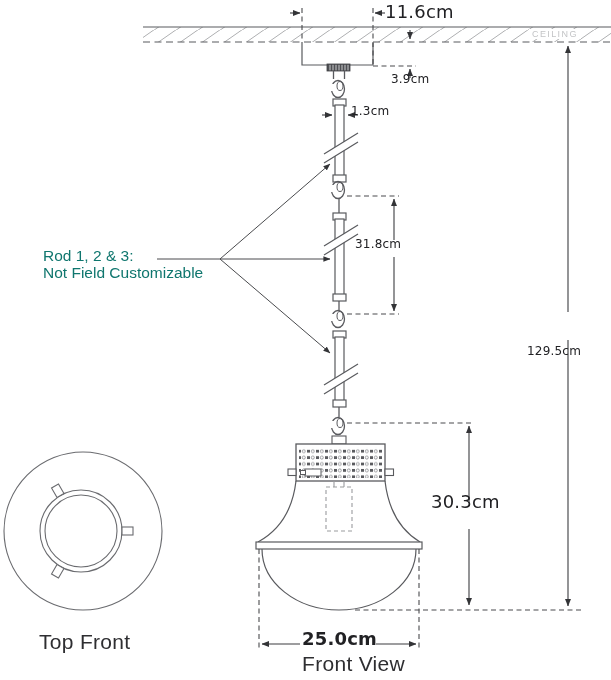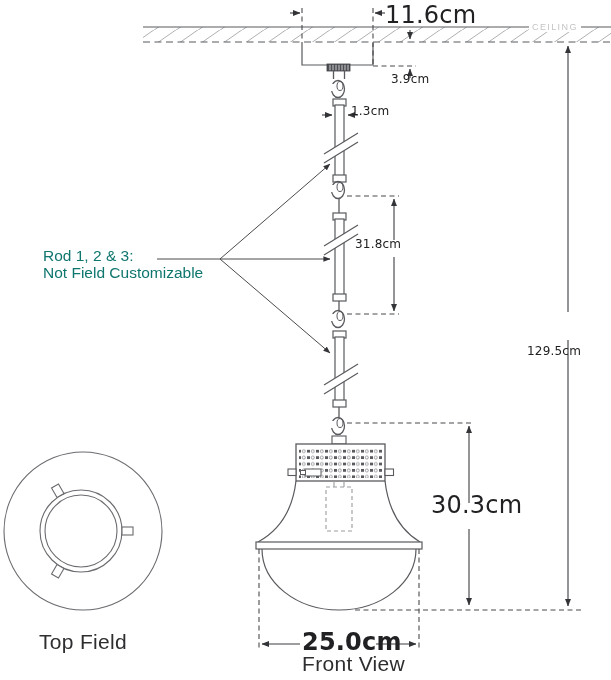--- a/index.html
+++ b/index.html
@@ -6,21 +6,21 @@
   .stage{
     position:relative;width:611px;height:680px;background:#fff;overflow:hidden;
     font-family:"Liberation Sans",sans-serif;
   }
   .stage svg{position:absolute;left:0;top:0;}
   .lbl{position:absolute;white-space:nowrap;color:#212124;}
   .dim{
     font-family:"DejaVu Sans","Liberation Sans",sans-serif;
     font-size:12px;font-weight:500;color:#212124;letter-spacing:0.2px;
   }
-  .dim.big{font-size:24px;text-align:right;}
+  .dim.big{font-size:18px;text-align:right;}
   .view-label{
     font-family:"Liberation Sans",sans-serif;font-size:21px;color:#2e2e31;letter-spacing:0.3px;
   }
   .note{
     font-family:"Liberation Sans",sans-serif;font-size:15.5px;line-height:17px;color:#0f766e;
   }
   .ceiling-word{
     font-family:"Liberation Sans",sans-serif;font-size:9px;letter-spacing:1.4px;
     color:#c3c4c6;background:#fff;padding:0 3px;
   }
@@ -192,38 +192,38 @@
   </g>
 
   <g stroke="#4a4b4e" stroke-width="1" fill="none">
     <line x1="157" y1="259" x2="220" y2="259"></line>
     <line x1="220" y1="259" x2="330" y2="164" marker-end="url(#arr)"></line>
     <line x1="220" y1="259" x2="330" y2="259" marker-end="url(#arr)"></line>
     <line x1="220" y1="259" x2="330" y2="353" marker-end="url(#arr)"></line>
   </g>
 </svg>
 
-<div class="lbl ceiling-word" style="left:529px;top:22px;">CEILING</div>
+<div class="lbl ceiling-word" style="left:529px;top:29px;">CEILING</div>
 
 <div class="lbl dim big" style="left:385px;top:1px;">11.6cm</div>
 
 <div class="lbl dim" style="left:391px;top:72px;">3.9cm</div>
 
 <div class="lbl dim" style="left:351px;top:104px;">1.3cm</div>
 
 <div class="lbl dim" style="left:355px;top:237px;">31.8cm</div>
 
 <div class="lbl dim" style="left:527px;top:315px;margin-top:29px;">129.5cm</div>
 
 <div class="lbl dim big" style="left:431px;top:491px;">30.3cm</div>
 
 <div class="lbl dim big" style="left:302px;top:628px;font-weight:bold;">25.0cm</div>
 
 <div class="lbl note" style="left:43px;top:247px;">
   <div>Rod 1, 2 &amp; 3:</div>
   <div>Not Field Customizable</div>
 </div>
 
-<div class="lbl view-label" style="left:39px;top:630px;">Top Field</div>
+<div class="lbl view-label" style="left:39px;top:630px;">Top Front</div>
 
 <div class="lbl view-label" style="left:302px;top:652px;">Front View</div>
 
 </div>
 
 </body></html>

